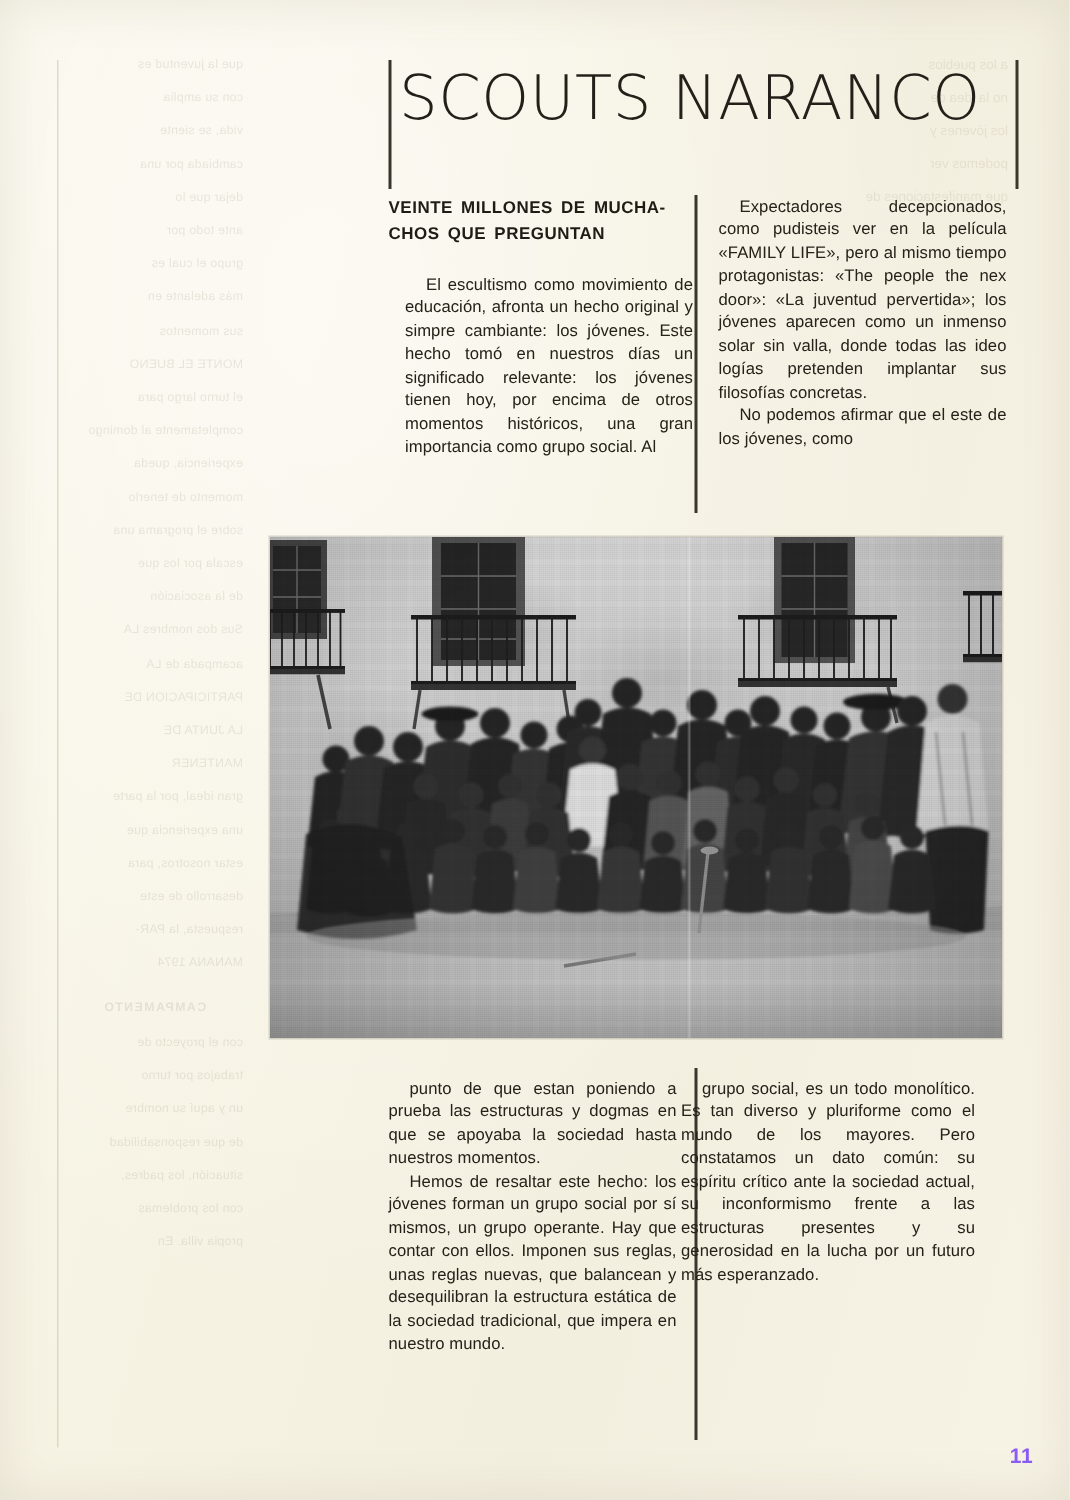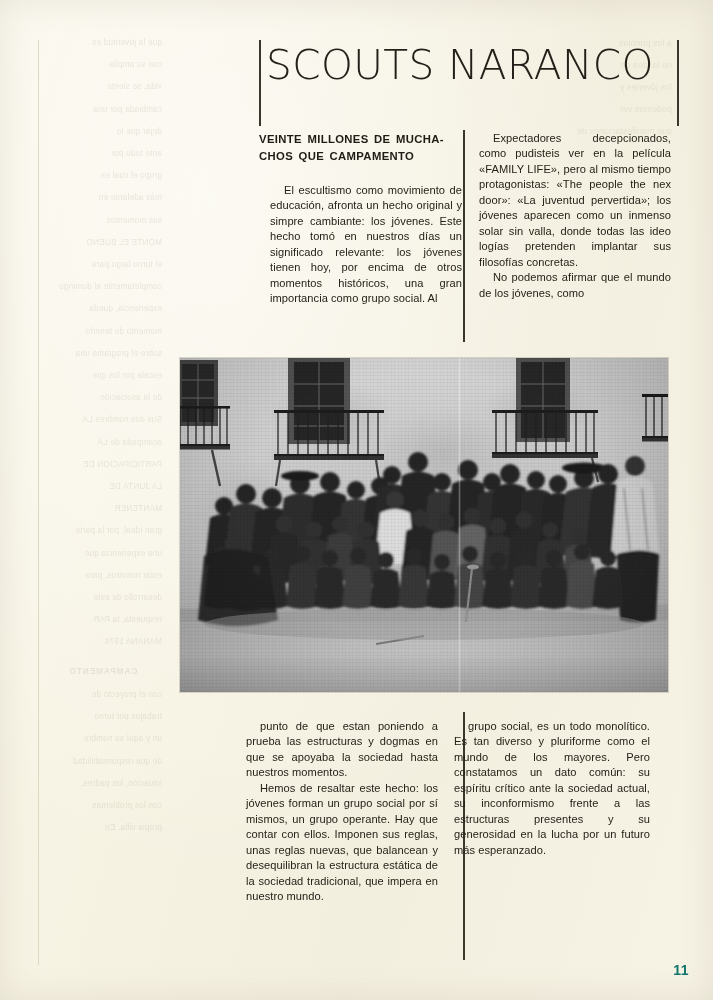--- a/index.html
+++ b/index.html
@@ -143,21 +143,21 @@
     font-size: 11.3px;
     line-height: 16.5px;
     font-weight: bold;
     letter-spacing: 0.35px;
     color: #201c15;
     word-spacing: 2px;
   }
 
   .col-left-top   { left: 270px; top: 183px; width: 192px; }
   .col-right-top  { left: 479px; top: 131px; width: 192px; }
-  .col-left-bot   { left: 246px; top: 719px; width: 192px; }
+  .col-left-bot   { left: 259px; top: 719px; width: 192px; }
   .col-right-bot  { left: 454px; top: 719px; width: 196px; }
 
   
   .photo-frame {
     position: absolute;
     left: 180px;
     top: 358px;
     width: 488px;
     height: 334px;
     overflow: hidden;
@@ -197,21 +197,21 @@
   }
 
   
   .page-number {
     position: absolute;
     right: 24px;
     bottom: 22px;
     font-size: 14px;
     font-weight: bold;
     letter-spacing: 0.5px;
-    color: #0f766e;
+    color: #8b5cf6;
   }
 </style>
 </head>
 <body>
 
 <div class="page">
 
   <div class="paper-grain"></div>
 
   <div class="bleed-rule"></div>
@@ -264,29 +264,29 @@
 
   <div class="rule rule-title-left"></div>
   <div class="rule rule-right-edge"></div>
   <div class="rule rule-mid-top"></div>
   <div class="rule rule-mid-bottom"></div>
 
   <div class="masthead">
     <span class="masthead-title">SCOUTS NARANCO</span>
   </div>
 
-  <div class="subhead">VEINTE MILLONES DE MUCHA-CHOS QUE CAMPAMENTO</div>
+  <div class="subhead">VEINTE MILLONES DE MUCHA-CHOS QUE PREGUNTAN</div>
 
   <div class="col col-left-top">
     <p class="first">El escultismo como movimiento de educación, afronta un hecho original y simpre cambiante: los jóvenes. Este hecho tomó en nuestros días un significado relevante: los jóvenes tienen hoy, por encima de otros momentos históricos, una gran importancia como grupo social. Al</p>
   </div>
 
   <div class="col col-right-top">
     <p class="first">Expectadores decepcionados, como pudisteis ver en la película «FAMILY LIFE», pero al mismo tiempo protagonistas: «The people the nex door»: «La juventud pervertida»; los jóvenes aparecen como un inmenso solar sin valla, donde todas las ideo logías pretenden implantar sus filosofías concretas.</p>
-    <p>No podemos afirmar que el mundo de los jóvenes, como</p>
+    <p>No podemos afirmar que el este de los jóvenes, como</p>
   </div>
 
   <figure class="photo-frame" style="margin:0;">
     <svg class="photo-inner" viewBox="0 0 488 334" preserveAspectRatio="none">
       <defs>
         <linearGradient id="wallGrad" x1="0" y1="0" x2="0.25" y2="1">
           <stop offset="0%" stop-color="#d9d6cc"></stop>
           <stop offset="45%" stop-color="#cdcabf"></stop>
           <stop offset="100%" stop-color="#bdb9ad"></stop>
         </linearGradient>

